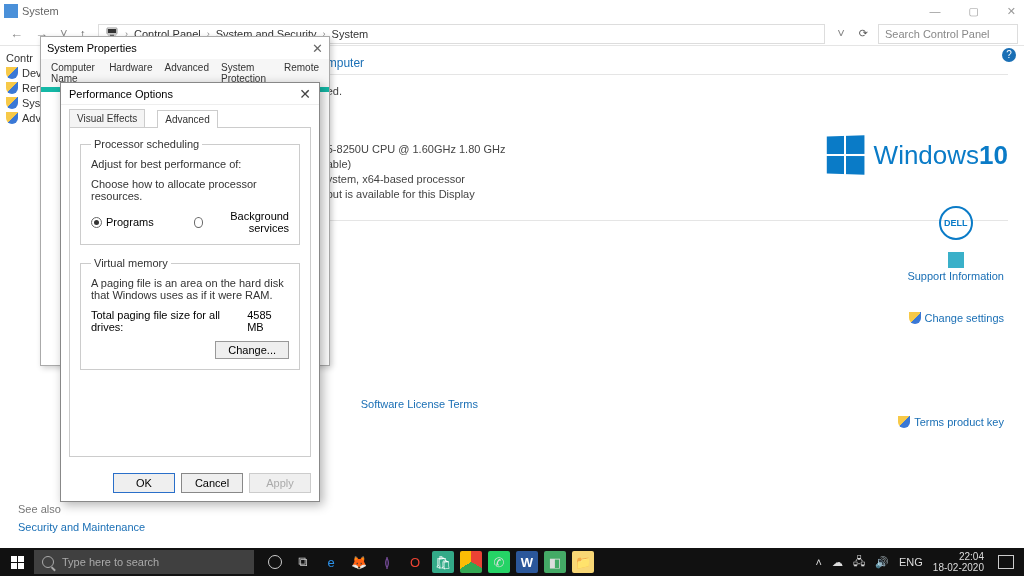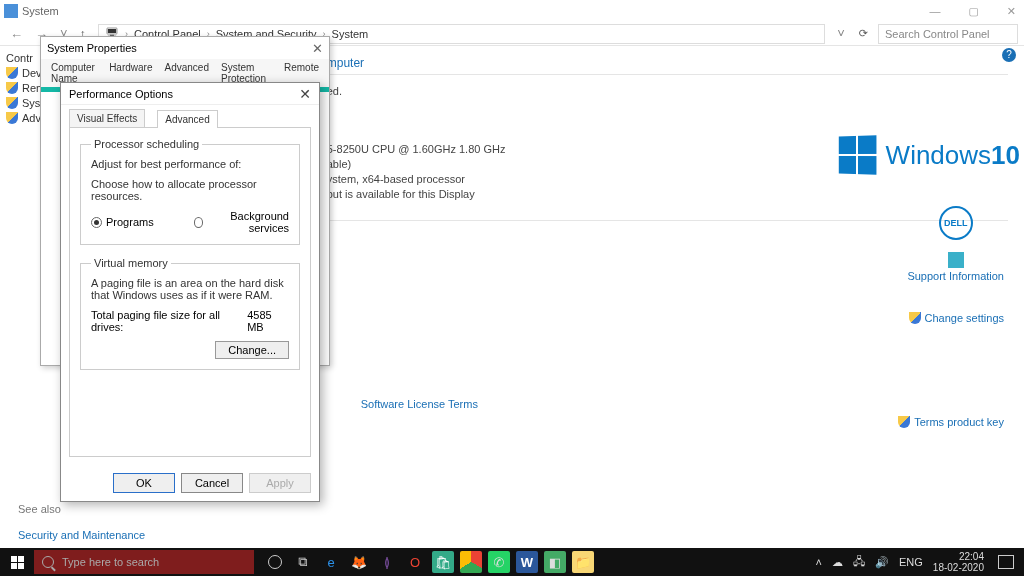--- a/index.html
+++ b/index.html
@@ -25,37 +25,37 @@
 .sidebar-clip { padding: 6px 0 0 6px; font-size: 11px; color: #333; }
 .sidebar-clip div { margin-bottom: 3px; white-space: nowrap; display: flex; align-items: center; gap: 4px; }
 .shield-ico { width: 12px; height: 12px; display: inline-block; background: linear-gradient(135deg,#f7c948 50%,#3a78d6 50%); border-radius: 0 0 50% 50%; }
 
 .content { flex: 1; padding: 10px 16px; position: relative; }
 .section-title { color: #1a6fb5; font-size: 12px; margin-bottom: 2px; }
 .divider { border-bottom: 1px solid #e5e5e5; margin: 4px 0 10px; }
 .info-frag { color: #444; font-size: 11px; margin-left: 260px; }
 .info-frag div { margin-bottom: 3px; }
 
-.win10-logo { position: absolute; right: 4px; top: 90px; display: flex; align-items: center; gap: 10px; }
+.win10-logo { position: absolute; right: 16px; top: 90px; display: flex; align-items: center; gap: 10px; }
 .logo-tiles { display: grid; grid-template-columns: 18px 18px; grid-template-rows: 18px 18px; gap: 2px; transform: perspective(80px) rotateY(-8deg); }
 .logo-tiles div { background: #0a7bc7; }
 .win10-text { color: #0a7bc7; font-size: 26px; font-weight: 300; }
 .win10-text b { font-weight: 600; }
 
 .dell-area { position: absolute; right: 20px; top: 160px; text-align: center; }
 .dell-logo { width: 34px; height: 34px; border: 2px solid #0a7bc7; border-radius: 50%; display: flex; align-items: center; justify-content: center; color: #0a7bc7; font-size: 9px; font-weight: bold; margin: 0 auto 12px; }
 .dell-sq { width: 16px; height: 16px; background: #3ab0c9; margin: 0 auto 2px; }
 .link { color: #1a6fb5; font-size: 11px; }
 
 .change-settings { position: absolute; right: 20px; top: 266px; display: flex; align-items: center; gap: 4px; color: #1a6fb5; font-size: 11px; }
 .change-key { position: absolute; right: 20px; top: 370px; display: flex; align-items: center; gap: 4px; color: #1a6fb5; font-size: 11px; }
 .license-link { position: absolute; left: 310px; top: 352px; color: #1a6fb5; font-size: 11px; }
 
 .see-also { position: absolute; left: 18px; bottom: 40px; color: #777; font-size: 11px; }
-.sec-maint { position: absolute; left: 18px; bottom: 14px; color: #1a6fb5; font-size: 11px; }
+.sec-maint { position: absolute; left: 18px; bottom: 22px; color: #1a6fb5; font-size: 11px; }
 .help-icon { position: absolute; right: 8px; top: 48px; width: 14px; height: 14px; border-radius: 50%; background: #1a6fb5; color: #fff; font-size: 10px; text-align: center; line-height: 14px; }
 
 
 .sysprops { position: absolute; left: 40px; top: 36px; width: 290px; height: 330px; background: #fff; border: 1px solid #aaa; box-shadow: 2px 2px 6px rgba(0,0,0,0.2); }
 .sysprops .titlebar { height: 22px; display: flex; align-items: center; padding: 0 6px; font-size: 11px; }
 .sysprops .titlebar .close { margin-left: auto; font-size: 13px; color: #666; }
 .sysprops .tabs { display: flex; border-bottom: 5px solid #14b8a6; font-size: 10px; padding: 0 4px; background: #f6f6f6;}
 .sysprops .tabs span { padding: 3px 6px; color: #333; }
 
 
@@ -80,21 +80,21 @@
 .dlg-buttons { position: absolute; bottom: 8px; right: 8px; display: flex; gap: 6px; }
 .dlg-buttons button { width: 62px; height: 20px; font-size: 11px; border: 1px solid #888; background: #efefef; }
 .dlg-buttons button.primary { border: 1px solid #2a6fc9; }
 .dlg-buttons button.disabled { color: #aaa; border-color: #ccc; }
 
 
 .taskbar { position: absolute; left: 0; bottom: 0; width: 1024px; height: 28px; background: #111; display: flex; align-items: center; color: #ddd; font-size: 11px; }
 .taskbar .start { width: 34px; height: 28px; display: flex; align-items: center; justify-content: center; }
 .taskbar .start-grid { display: grid; grid-template-columns: 6px 6px; grid-template-rows: 6px 6px; gap: 1px; }
 .taskbar .start-grid div { background: #fff; }
-.taskbar .search { width: 220px; height: 24px; background: #7f1d1d; display: flex; align-items: center; padding: 0 8px; gap: 8px; color: #aaa; margin-right: 4px; }
+.taskbar .search { width: 220px; height: 24px; background: #404040; display: flex; align-items: center; padding: 0 8px; gap: 8px; color: #aaa; margin-right: 4px; }
 .taskbar .search .mag { width: 12px; height: 12px; border: 1.5px solid #aaa; border-radius: 50%; position: relative; }
 .taskbar .search .mag::after { content:""; position:absolute; width:5px; height:1.5px; background:#aaa; transform: rotate(45deg); bottom:-2px; right:-3px; }
 .taskbar .apps { display: flex; align-items: center; gap: 6px; padding: 0 6px; }
 .taskbar .app { width: 22px; height: 22px; display: flex; align-items: center; justify-content: center; font-size: 13px; border-radius: 2px; }
 .taskbar .tray { margin-left: auto; display: flex; align-items: center; gap: 10px; padding: 0 10px; }
 .taskbar .clock { text-align: right; line-height: 1.1; font-size: 10px; padding-right: 4px; }
 .taskbar .notif { width: 16px; height: 14px; border: 1px solid #ccc; }
 .circle { width: 14px; height: 14px; border: 1.5px solid #ccc; border-radius: 50%; }
 .mic { font-size: 12px; color:#ccc; }
 .edge { color:#2b90e8; }

